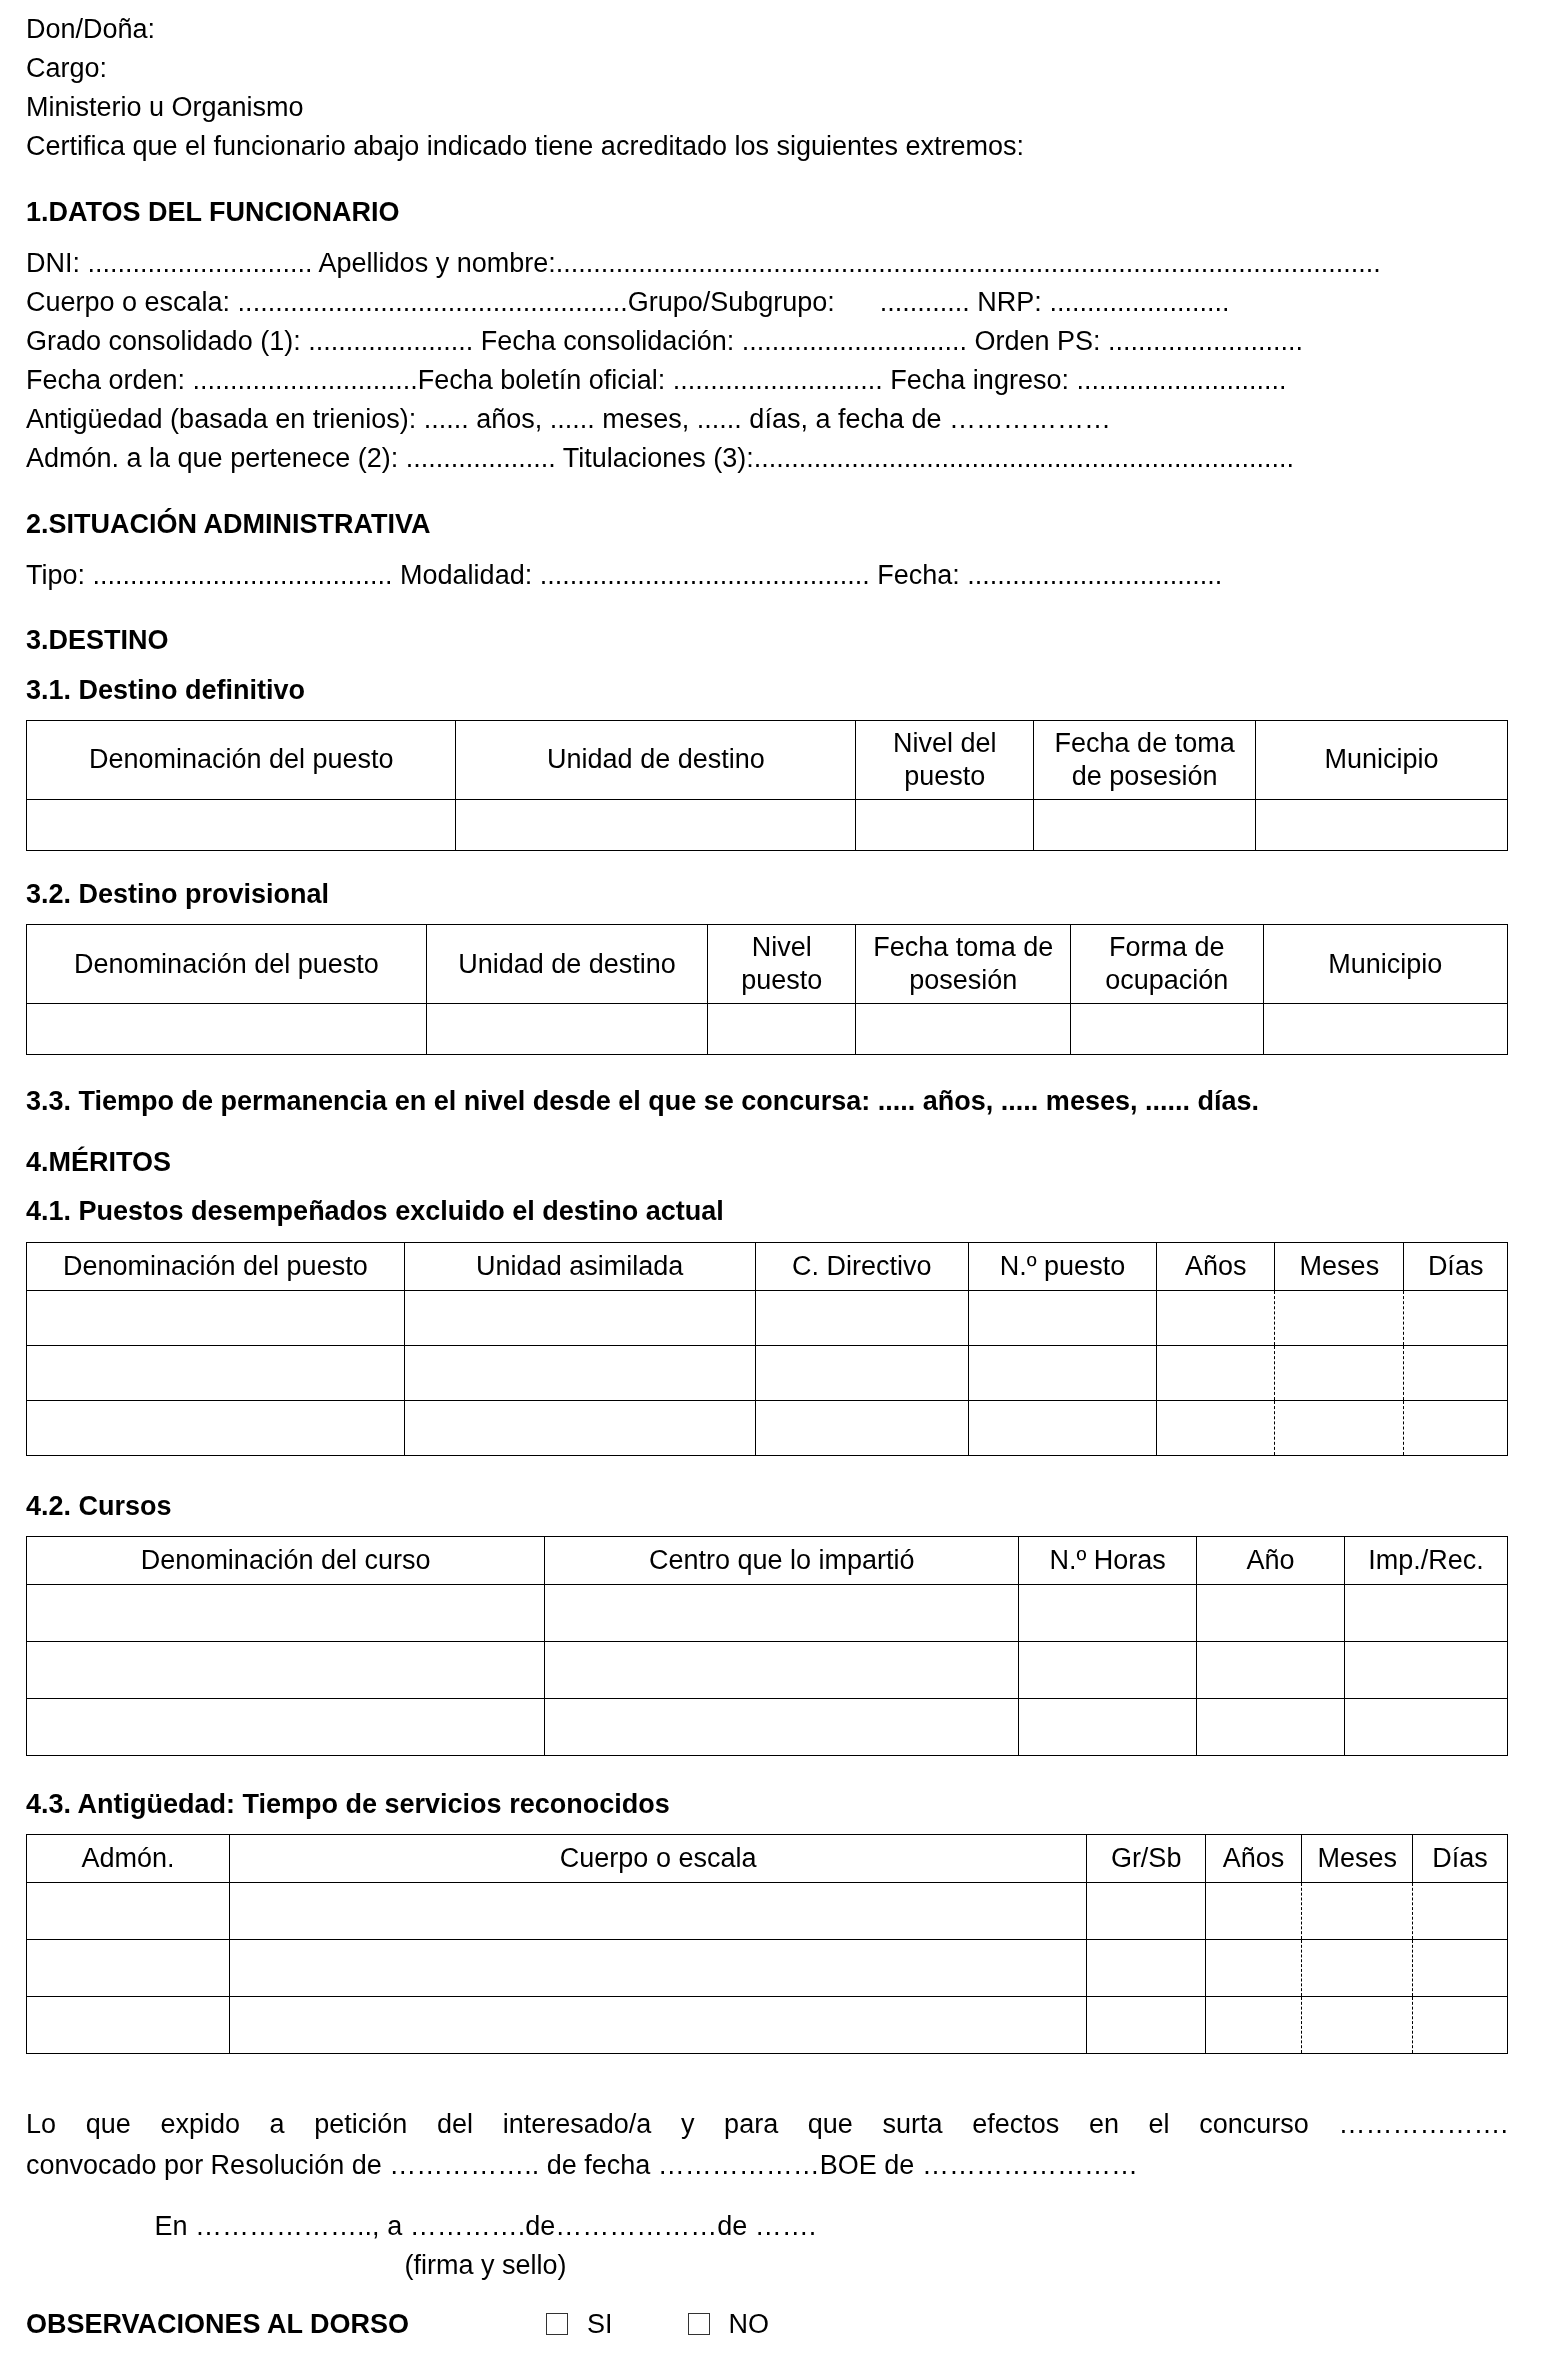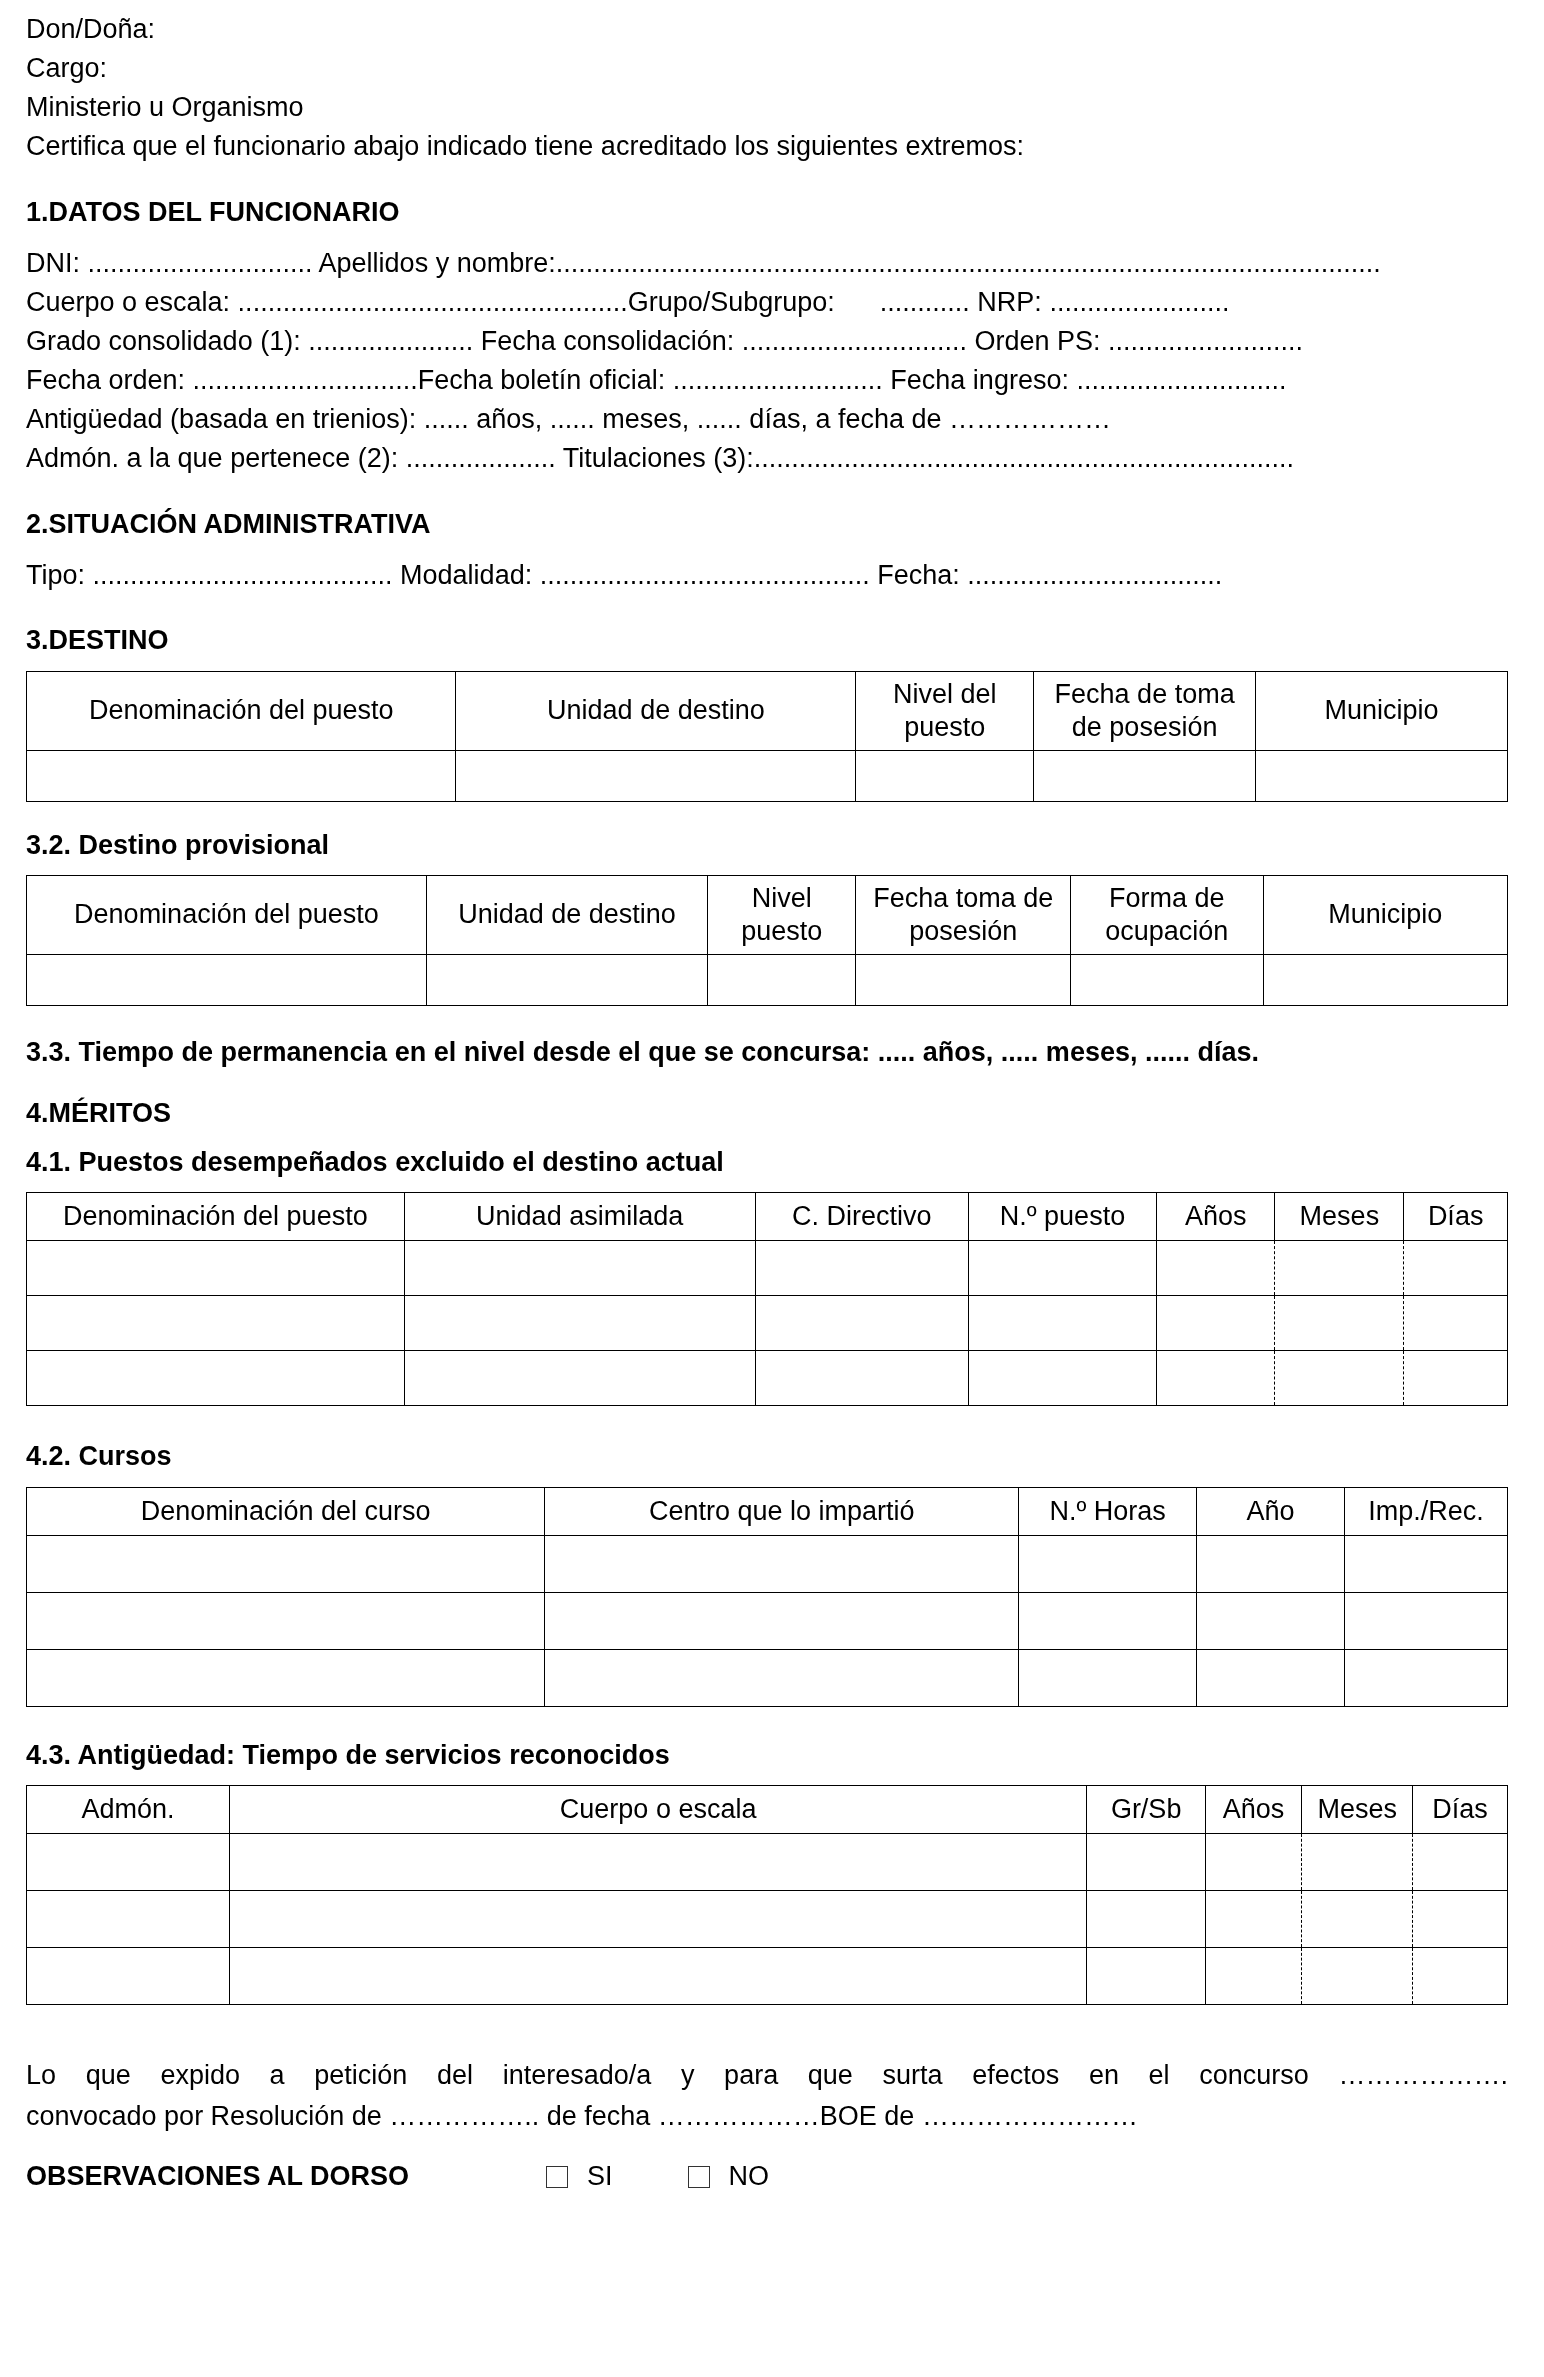--- a/index.html
+++ b/index.html
@@ -70,20 +70,21 @@
     <div class="line">Grado consolidado (1): ...................... Fecha consolidación: .............................. Orden PS: ..........................</div>
     <div class="line">Fecha orden: ..............................Fecha boletín oficial: ............................ Fecha ingreso: ............................</div>
     <div class="line">Antigüedad (basada en trienios): ...... años, ...... meses, ...... días, a fecha de ………………</div>
     <div class="line">Admón. a la que pertenece (2): .................... Titulaciones (3):........................................................................</div>
   </div>
 
   <div class="line sec-title" id="s2-title">2.SITUACIÓN ADMINISTRATIVA</div>
   <div class="line" id="tipo-line">Tipo: ........................................ Modalidad: ............................................ Fecha: ..................................</div>
 
   <div class="line sec-title" id="s3-title">3.DESTINO</div>
+  <div class="line sec-title" id="s31-title">3.1. Destino definitivo</div>
 
   <table class="form-table t31">
     <colgroup>
         <col style="width:29%">
         <col style="width:27%">
         <col style="width:12%">
         <col style="width:15%">
         <col style="width:17%">
       </colgroup>
     <thead>
@@ -287,20 +288,24 @@
           <td></td>
       </tr>
     </tbody>
   </table>
 
   <div id="expido">
     <div class="line justify-line">Lo que expido a petición del interesado/a y para que surta efectos en el concurso ……………….</div>
     <div class="line">convocado por Resolución de …………….. de fecha ………………BOE de ……………………</div>
   </div>
 
+  <div id="lugar-block">
+    <div class="line">En ……………….., a ………….de………………de …….</div>
+    <div class="line">(firma y sello)</div>
+  </div>
 
   <div class="obs-row">
     <span class="obs-label">OBSERVACIONES AL DORSO</span>
     <span class="checkbox cb1"></span>
     <span class="obs-opt">SI</span>
     <span class="checkbox cb2"></span>
     <span class="obs-opt">NO</span>
   </div>
 
 </div>

